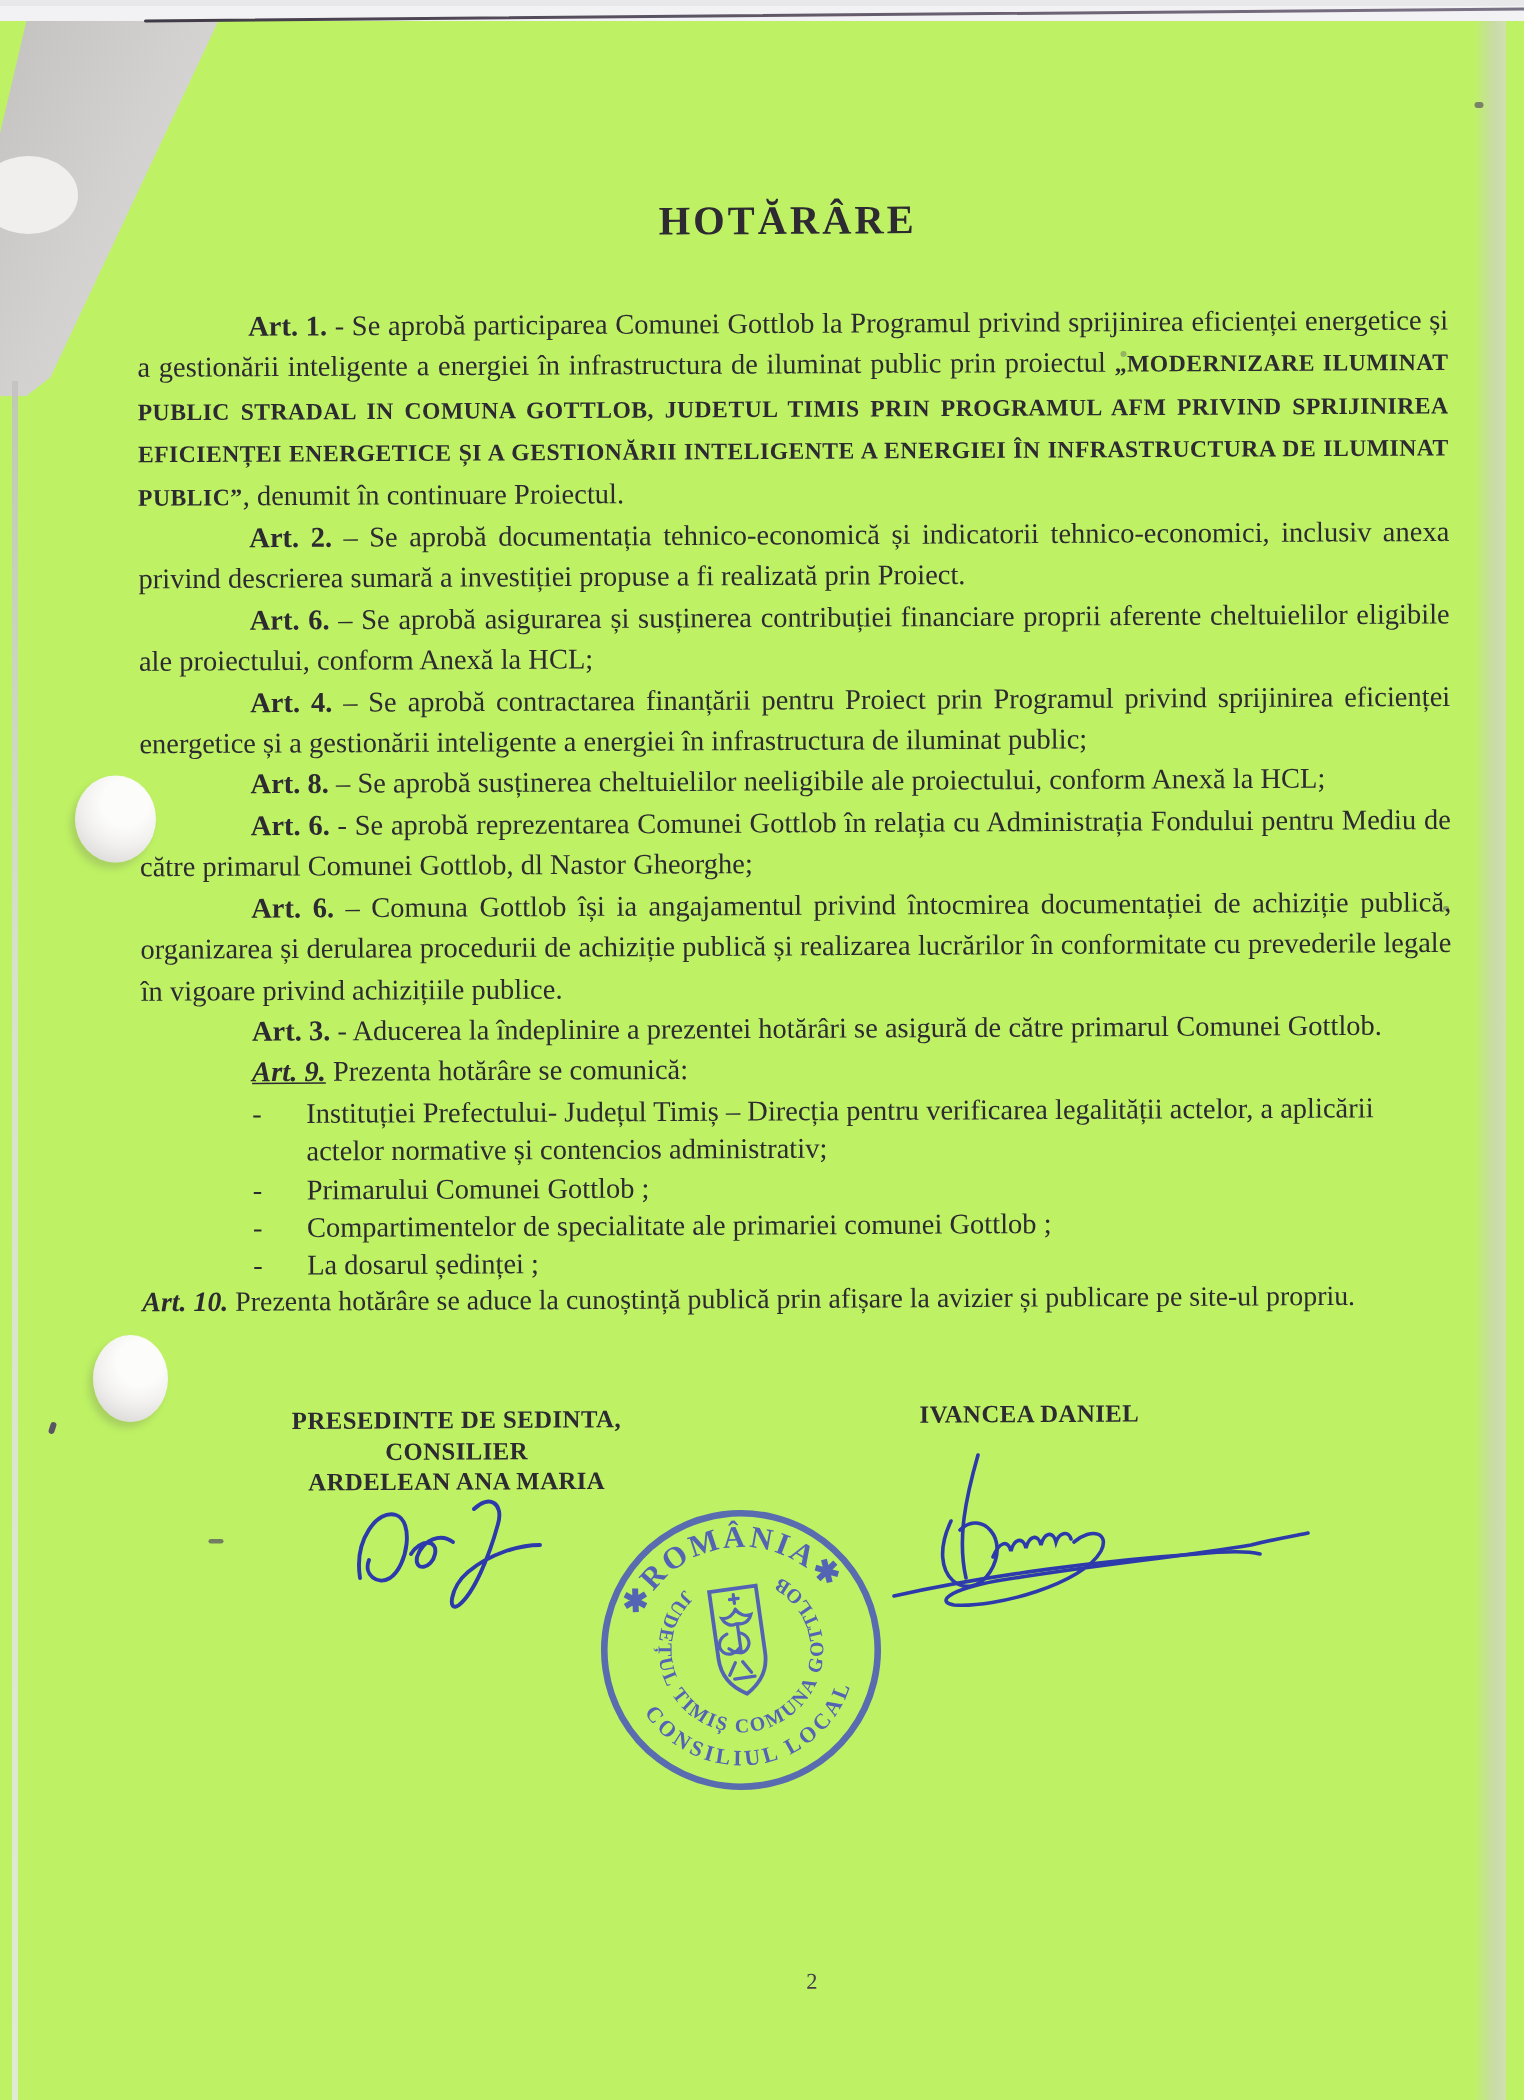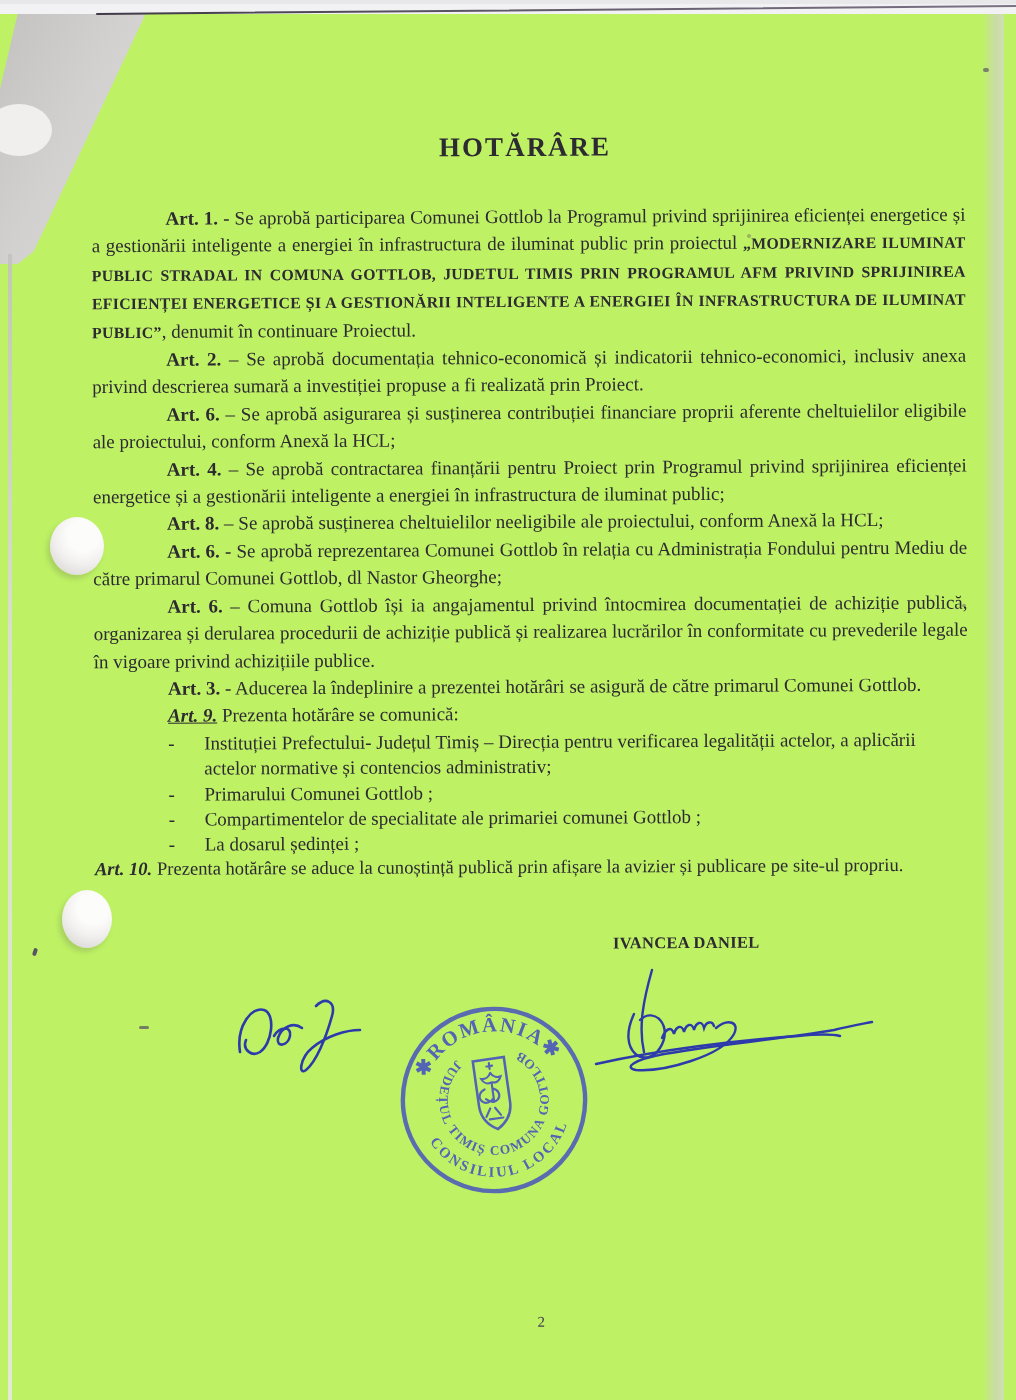--- a/index.html
+++ b/index.html
@@ -111,20 +111,25 @@
             <span class="dash">-</span>
             <span class="li-text">La dosarul ședinței ;</span>
           </div>
       </div>
     </div>
 
     <div class="art10-block">
       <span class="art10-lbl">Art. 10.</span><span> Prezenta hotărâre se aduce la cunoștință publică prin afișare la avizier și publicare pe site-ul propriu.</span>
     </div>
 
+    <div class="sig sig-left">
+      <div>PRESEDINTE DE SEDINTA,</div>
+      <div>CONSILIER</div>
+      <div>ARDELEAN ANA MARIA</div>
+    </div>
 
     <div class="sig sig-right">
       <div>IVANCEA DANIEL</div>
     </div>
 
     <div class="page-num">2</div>
   </div>
 
   <svg class="scrawl scrawl-left" viewBox="0 0 170 85">
     <g fill="none" stroke="#2c3aab" stroke-width="2.6" stroke-linecap="round">

